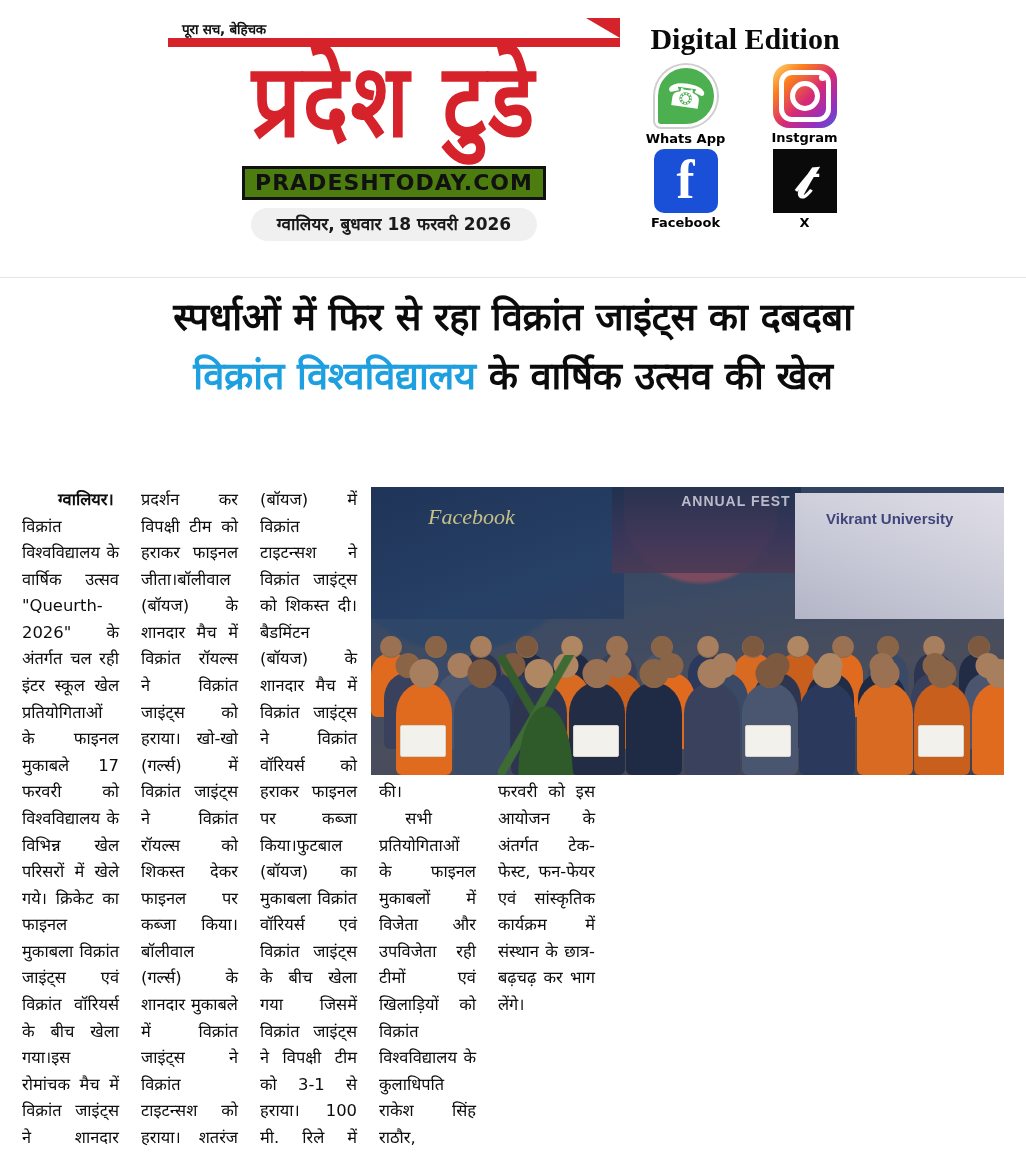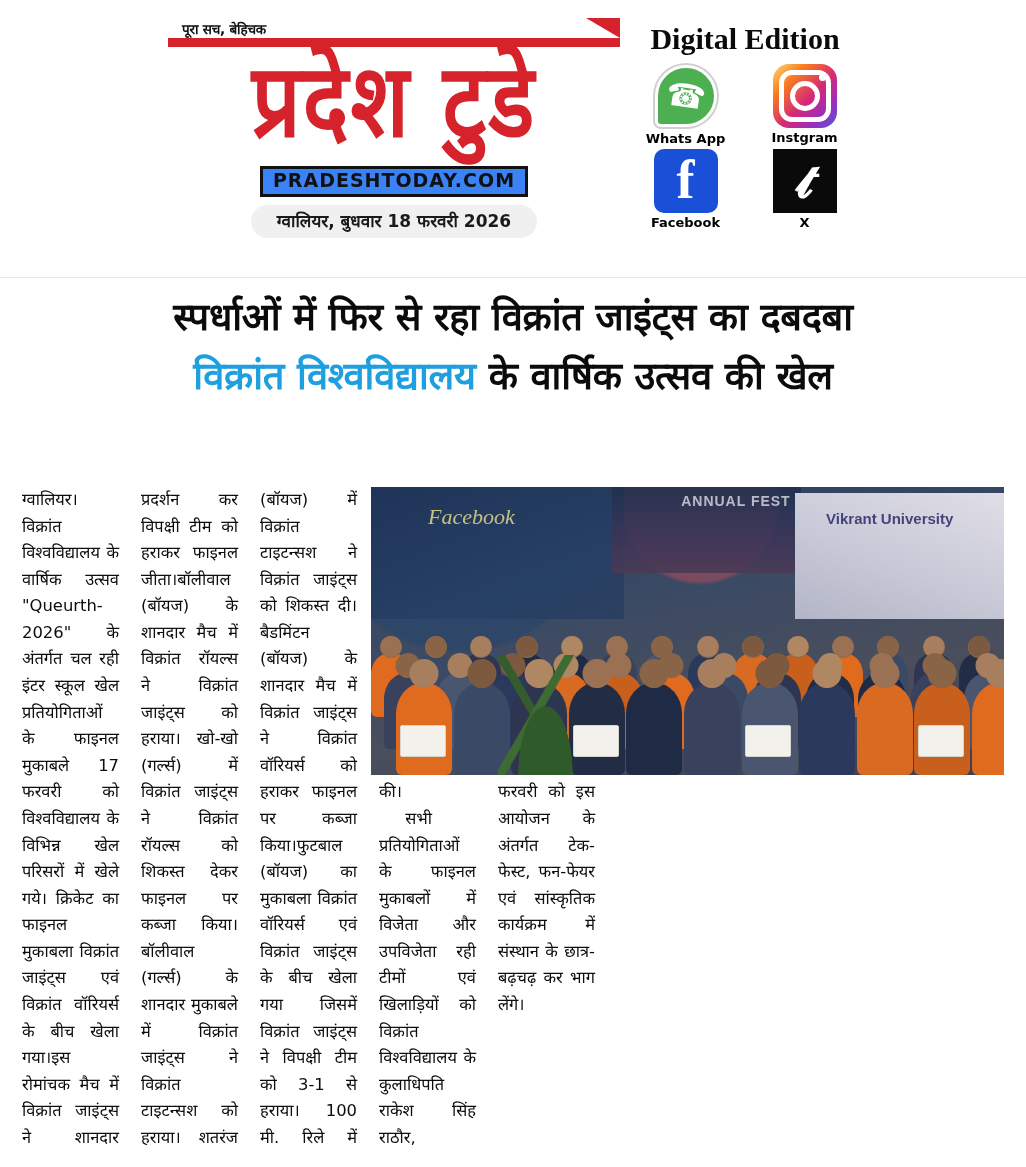--- a/index.html
+++ b/index.html
@@ -83,25 +83,25 @@
     transform-origin: center top;
     height: 100px;
   }
 
   .site-url {
     display: inline-block;
     margin-top: 16px;
     border: 3px solid #111;
     padding: 2px 10px 3px 10px;
     font-family: "DejaVu Sans", "Liberation Sans", sans-serif;
-    font-size: 19px;
+    font-size: 22px;
     font-weight: bold;
     letter-spacing: 1px;
     color: #111;
-    background: #3b82f6;
+    background: #4d7c0f;
     line-height: 1.05;
   }
 
   .date-pill {
     display: inline-block;
     margin-top: 8px;
     background: #f0f0f0;
     border-radius: 20px;
     padding: 4px 26px 6px 26px;
     font-family: "DejaVu Sans", sans-serif;
@@ -316,21 +316,21 @@
     text-justify: inter-word;
     hyphens: none;
   }
   .cols-wrap {
     column-count: 3;
     column-gap: 22px;
     column-fill: auto;
     height: 672px;
   }
   .cols-wrap p { margin: 0; }
-  .dateline { font-weight: normal; }
+  .dateline { font-weight: bold; margin-left: 36px; }
   .indent { text-indent: 1.6em; display: block; }
 </style>
 </head>
 <body>
 
 <div class="masthead">
   <div class="masthead-inner">
 
     <div class="logo-block">
       <div class="tagline-wrap">

